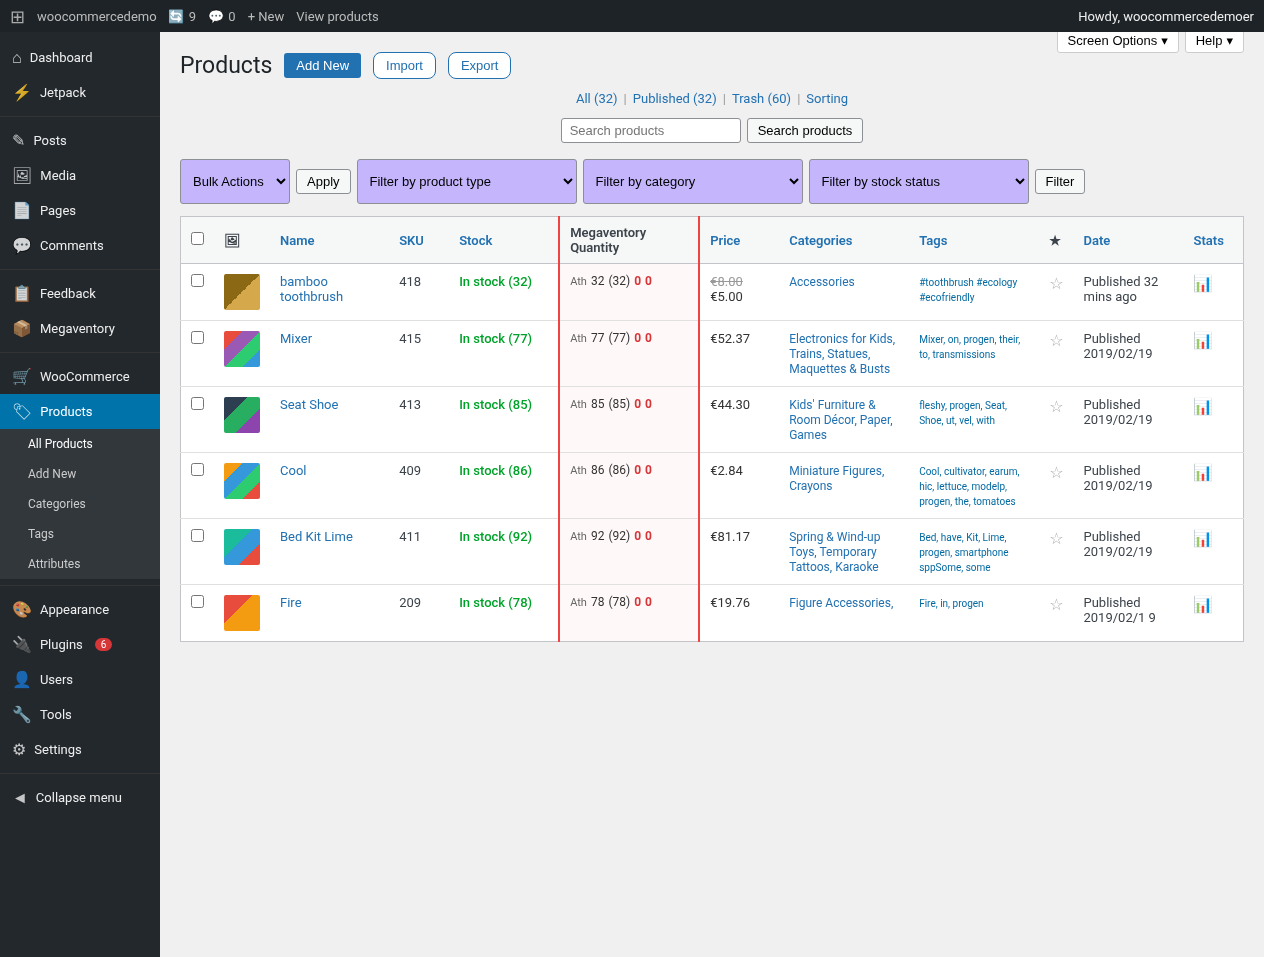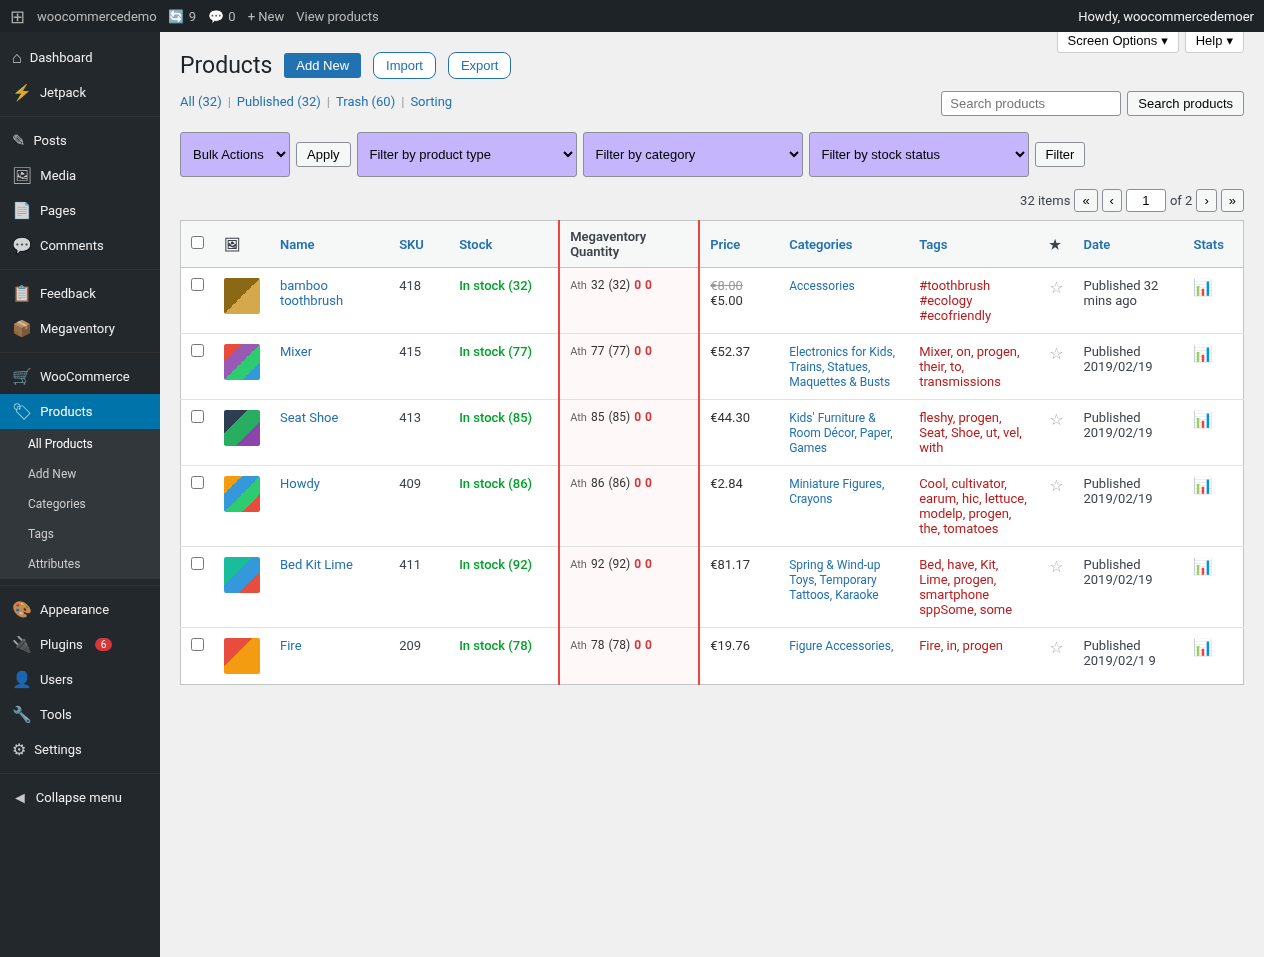--- a/index.html
+++ b/index.html
@@ -248,21 +248,21 @@
     .mega-cell { display: flex; flex-direction: column; gap: 2px; font-size: 12px; }
     .mega-row { display: flex; align-items: center; gap: 4px; }
     .mega-zero { color: #d63638; font-weight: bold; }
     .mega-num { color: #333; }
     .mega-label { color: #666; font-size: 11px; }
 
     .star-btn { background: none; border: none; cursor: pointer; font-size: 16px; color: #aaa; padding: 0; }
 
     .stats-icon { color: #2271b1; font-size: 16px; }
 
-    .tag-list { color: #b91c1c; font-size: 13px; }
+    .tag-list { color: #0369a1; font-size: 10px; }
     .cat-list { color: #2271b1; font-size: 12px; cursor: pointer; }
 
     .cb-check { cursor: pointer; }
 
     
     .thumb-bamboo { background: linear-gradient(135deg, #8B6914 50%, #d4a84b 50%); }
     .thumb-mixer { background: linear-gradient(135deg, #e74c3c 25%, #9b59b6 25%, #9b59b6 50%, #2ecc71 50%, #2ecc71 75%, #3498db 75%); }
     .thumb-seat { background: linear-gradient(135deg, #2c3e50 33%, #27ae60 33%, #27ae60 66%, #8e44ad 66%); }
     .thumb-cool { background: linear-gradient(135deg, #f39c12 25%, #3498db 25%, #3498db 50%, #2ecc71 50%, #2ecc71 75%, #e74c3c 75%); }
     .thumb-bedkit { background: linear-gradient(135deg, #1abc9c 40%, #3498db 40%, #3498db 70%, #e74c3c 70%); }
@@ -398,21 +398,21 @@
       </button>
     </div>
 
     <div class="page-header">
       <h1 class="page-title">Products</h1>
       <button class="btn-add-new">Add New</button>
       <button class="btn-secondary">Import</button>
       <button class="btn-secondary">Export</button>
     </div>
 
-    <div style="display:flex; justify-content:space-between; align-items:center; margin-bottom:8px;">
+    <div style="display:flex; justify-content:space-between; align-items:center; margin-bottom:8px;flex-direction:column;">
       <div class="subnav">
         <a href="#">
           <span>All</span> (<span>32</span>)
         </a>
         <span class="sep">|</span>
         <a href="#">
           <span>Published</span> (<span>32</span>)
         </a>
         <span class="sep">|</span>
         <a href="#">
@@ -439,29 +439,20 @@
       </select>
       <select class="filter-select filter-select-wide">
         <option>Filter by category</option>
       </select>
       <select class="filter-select filter-select-wide">
         <option>Filter by stock status</option>
       </select>
       <button class="btn-filter">Filter</button>
     </div>
 
-    <div class="pagination-bar">
-      <span>32 items</span>
-      <button class="pagination-btn">«</button>
-      <button class="pagination-btn">‹</button>
-      <input class="pagination-input" type="text" value="1" style="">
-      <span>of 2</span>
-      <button class="pagination-btn">›</button>
-      <button class="pagination-btn">»</button>
-    </div>
 
     <table class="products-table">
       <thead>
         <tr>
           <th class="col-cb">
             <input type="checkbox" class="cb-check" style="">
           </th>
           <th class="col-thumb no-link">
             <span>🖼</span>
           </th>
@@ -612,21 +603,21 @@
     </td>
   </tr>
           <tr>
     <td class="col-cb">
       <input type="checkbox" class="cb-check" style="">
     </td>
     <td class="col-thumb">
       <div class="thumb thumb-cool"></div>
     </td>
     <td class="col-name">
-      <span class="product-name">Howdy</span>
+      <span class="product-name">Cool</span>
     </td>
     <td class="col-sku">409</td>
     <td class="col-stock">
       <span class="in-stock">In stock (86)</span>
     </td>
     <td class="col-mega">
       <div class="mega-cell">
         <div class="mega-row">
           <span class="mega-label">Ath</span>
           <span class="mega-num">86</span>

